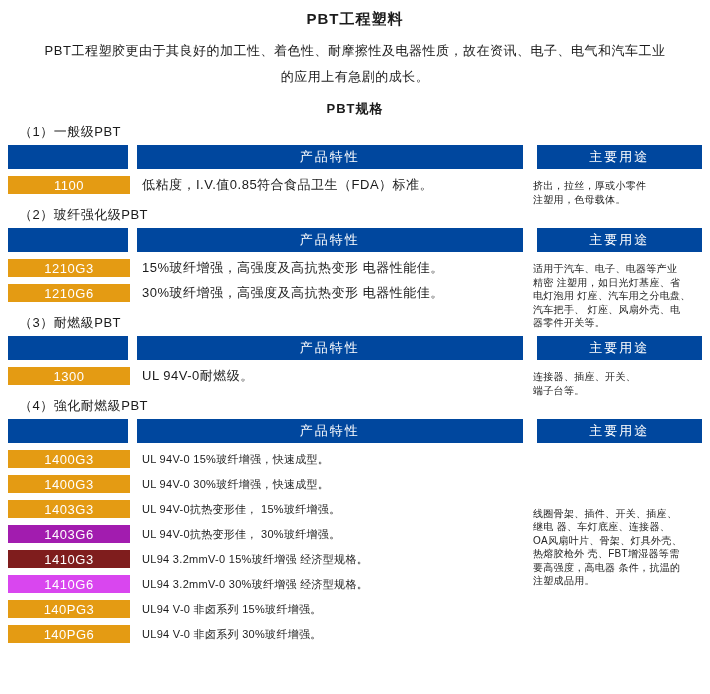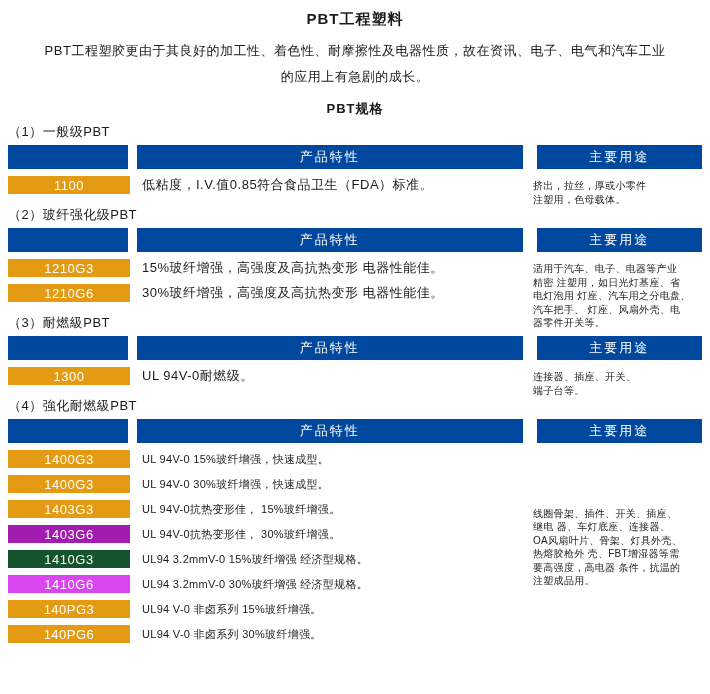--- a/index.html
+++ b/index.html
@@ -18,21 +18,21 @@
     margin:0 0 6px;text-align:center;
     font-size:13px;line-height:26px;letter-spacing:0.5px;
   }
   .subtitle{
     margin:11px 0 2px;text-align:center;
     font-size:13px;font-weight:700;line-height:16px;letter-spacing:1px;
   }
 
   .section{}
   .caption{
-    margin:12px 0 5px;font-size:13px;line-height:17px;letter-spacing:0.5px;
+    margin:12px 11px 5px;font-size:13px;line-height:17px;letter-spacing:0.5px;
   }
   .sec1 .caption{margin-top:6px;}
 
   .thead{display:flex;}
   .hcell{
     height:24px;color:#ffffff;font-size:13px;letter-spacing:2px;
     display:flex;align-items:center;justify-content:center;
   }
   .col-code{width:122px;}
   .col-feat{width:392px;margin-left:9px;}
@@ -155,21 +155,21 @@
         </div>
         <div class="row">
           <div class="codecell" style="background-color: rgb(228, 155, 19);">1403G3</div>
           <div class="featcell">UL 94V-0抗热变形佳， 15%玻纤增强。</div>
         </div>
         <div class="row">
           <div class="codecell" style="background-color: #a21caf; text-align: right;">1403G6</div>
           <div class="featcell">UL 94V-0抗热变形佳， 30%玻纤增强。</div>
         </div>
         <div class="row">
-          <div class="codecell" style="background-color: #14532d;">1410G3</div>
+          <div class="codecell" style="background-color: #7f1d1d;">1410G3</div>
           <div class="featcell">UL94 3.2mmV-0 15%玻纤增强 经济型规格。</div>
         </div>
         <div class="row">
           <div class="codecell" style="background-color: #d946ef;">1410G6</div>
           <div class="featcell">UL94 3.2mmV-0 30%玻纤增强 经济型规格。</div>
         </div>
         <div class="row">
           <div class="codecell" style="background-color: rgb(228, 155, 19);">140PG3</div>
           <div class="featcell">UL94 V-0 非卤系列 15%玻纤增强。</div>
         </div>

